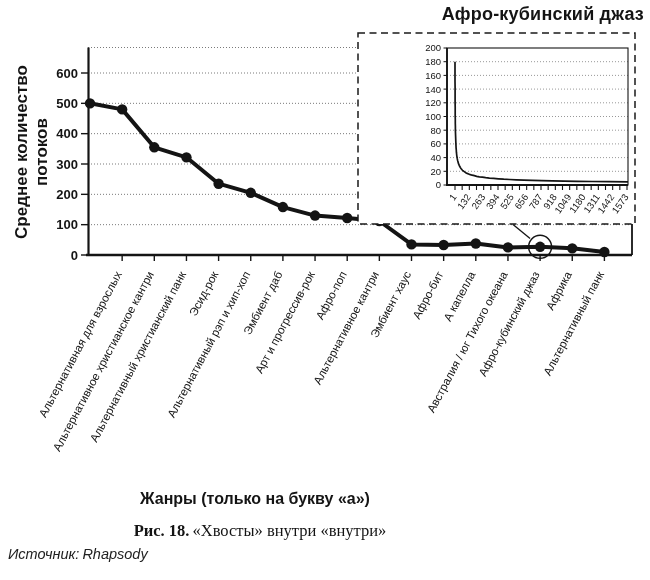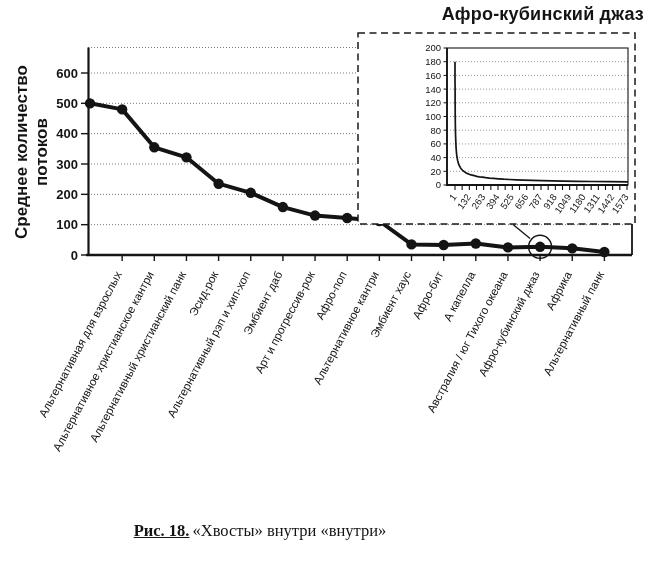--- a/index.html
+++ b/index.html
@@ -10,21 +10,21 @@
   .xlab{font-family:"Liberation Sans",sans-serif;font-size:11.5px;fill:#141414;}
   .ilab{font-family:"Liberation Sans",sans-serif;font-size:9.5px;fill:#141414;}
   .inset-title{position:absolute;left:334px;top:4px;width:310px;text-align:right;
                font-size:18px;font-weight:bold;letter-spacing:.2px;}
   .y-title{position:absolute;left:-78px;top:132px;width:220px;height:40px;
            transform:rotate(-90deg);text-align:center;font-size:17px;font-weight:bold;line-height:1.15;}
   .x-title{position:absolute;left:95px;top:490px;width:320px;text-align:center;
            font-size:16px;font-weight:bold;}
   .caption{position:absolute;left:60px;top:521px;width:400px;text-align:center;
            font-family:"Liberation Serif",serif;font-size:16.5px;}
-  .caption .cap-b{font-weight:bold;margin-right:3px;text-decoration:underline;}
+  .caption .cap-b{font-weight:bold;margin-right:3px;}
   .source{position:absolute;left:8px;top:546px;font-size:14.5px;font-style:italic;color:#222;}
   .source span{margin-right:3px;}
 </style>
 </head>
 <body>
 
 <div class="stage">
 
   <svg id="chart-svg" width="650" height="580">
       <g>
@@ -185,19 +185,23 @@
       </g>
     </svg>
 
   <div class="inset-title">Афро-кубинский джаз</div>
 
   <div class="y-title">
     <span>Среднее количество</span><br>
     <span>потоков</span>
   </div>
 
+  <div class="x-title">Жанры (только на букву «а»)</div>
 
   <div class="caption">
     <span class="cap-b">Рис. 18.</span><span>«Хвосты» внутри «внутри»</span>
   </div>
 
+  <div class="source">
+    <span>Источник:</span><span>Rhapsody</span>
+  </div>
 
 </div>
 
 </body></html>

